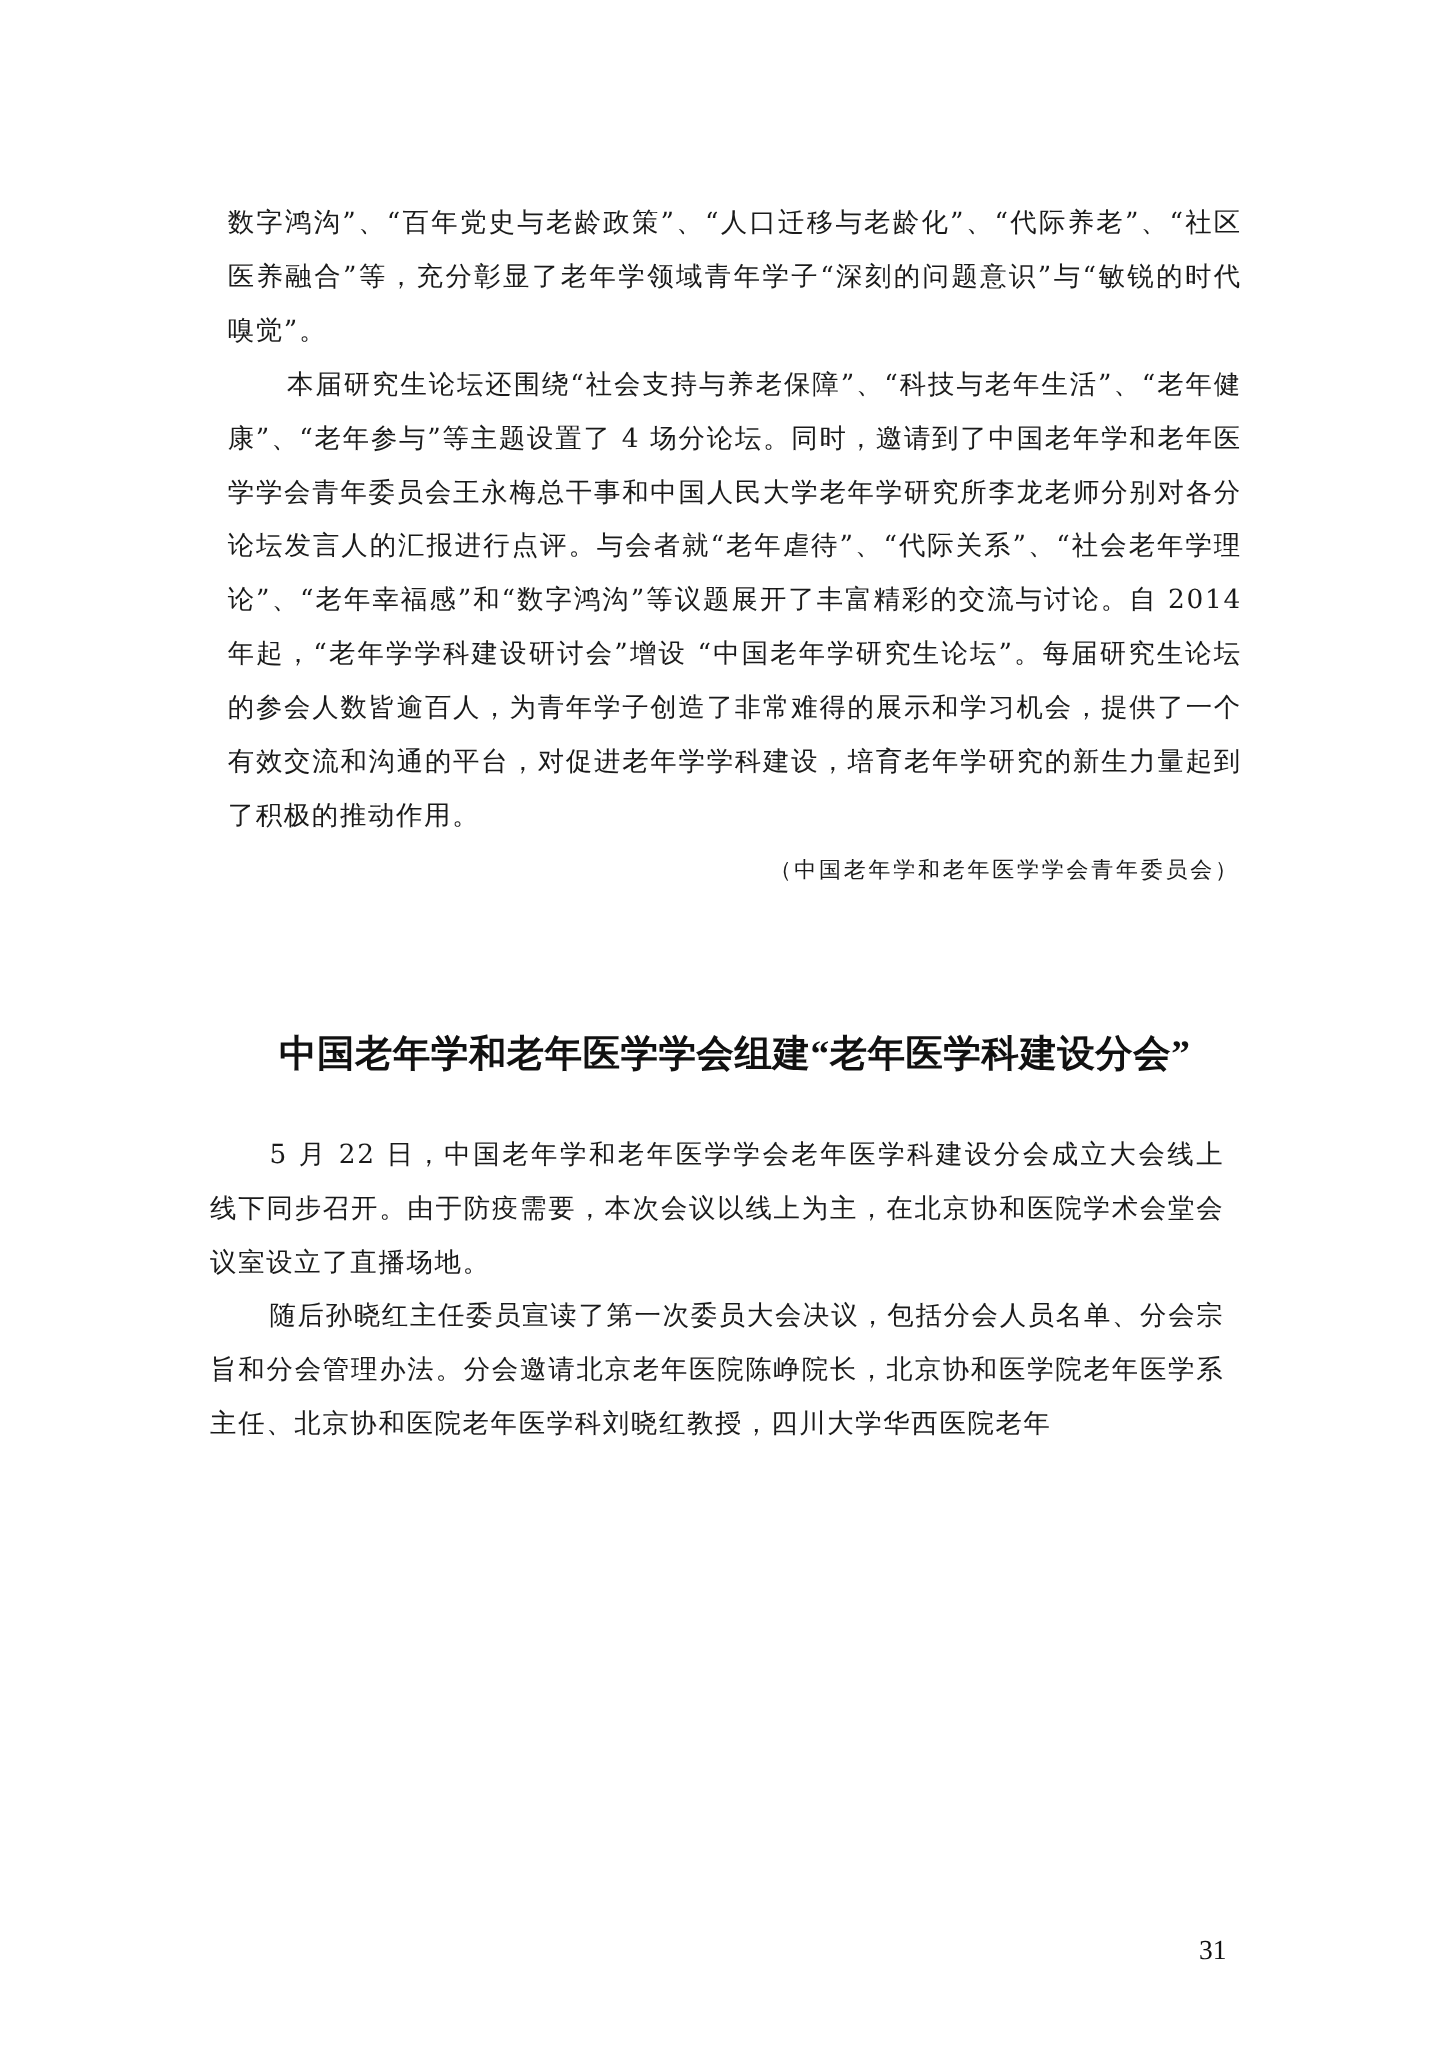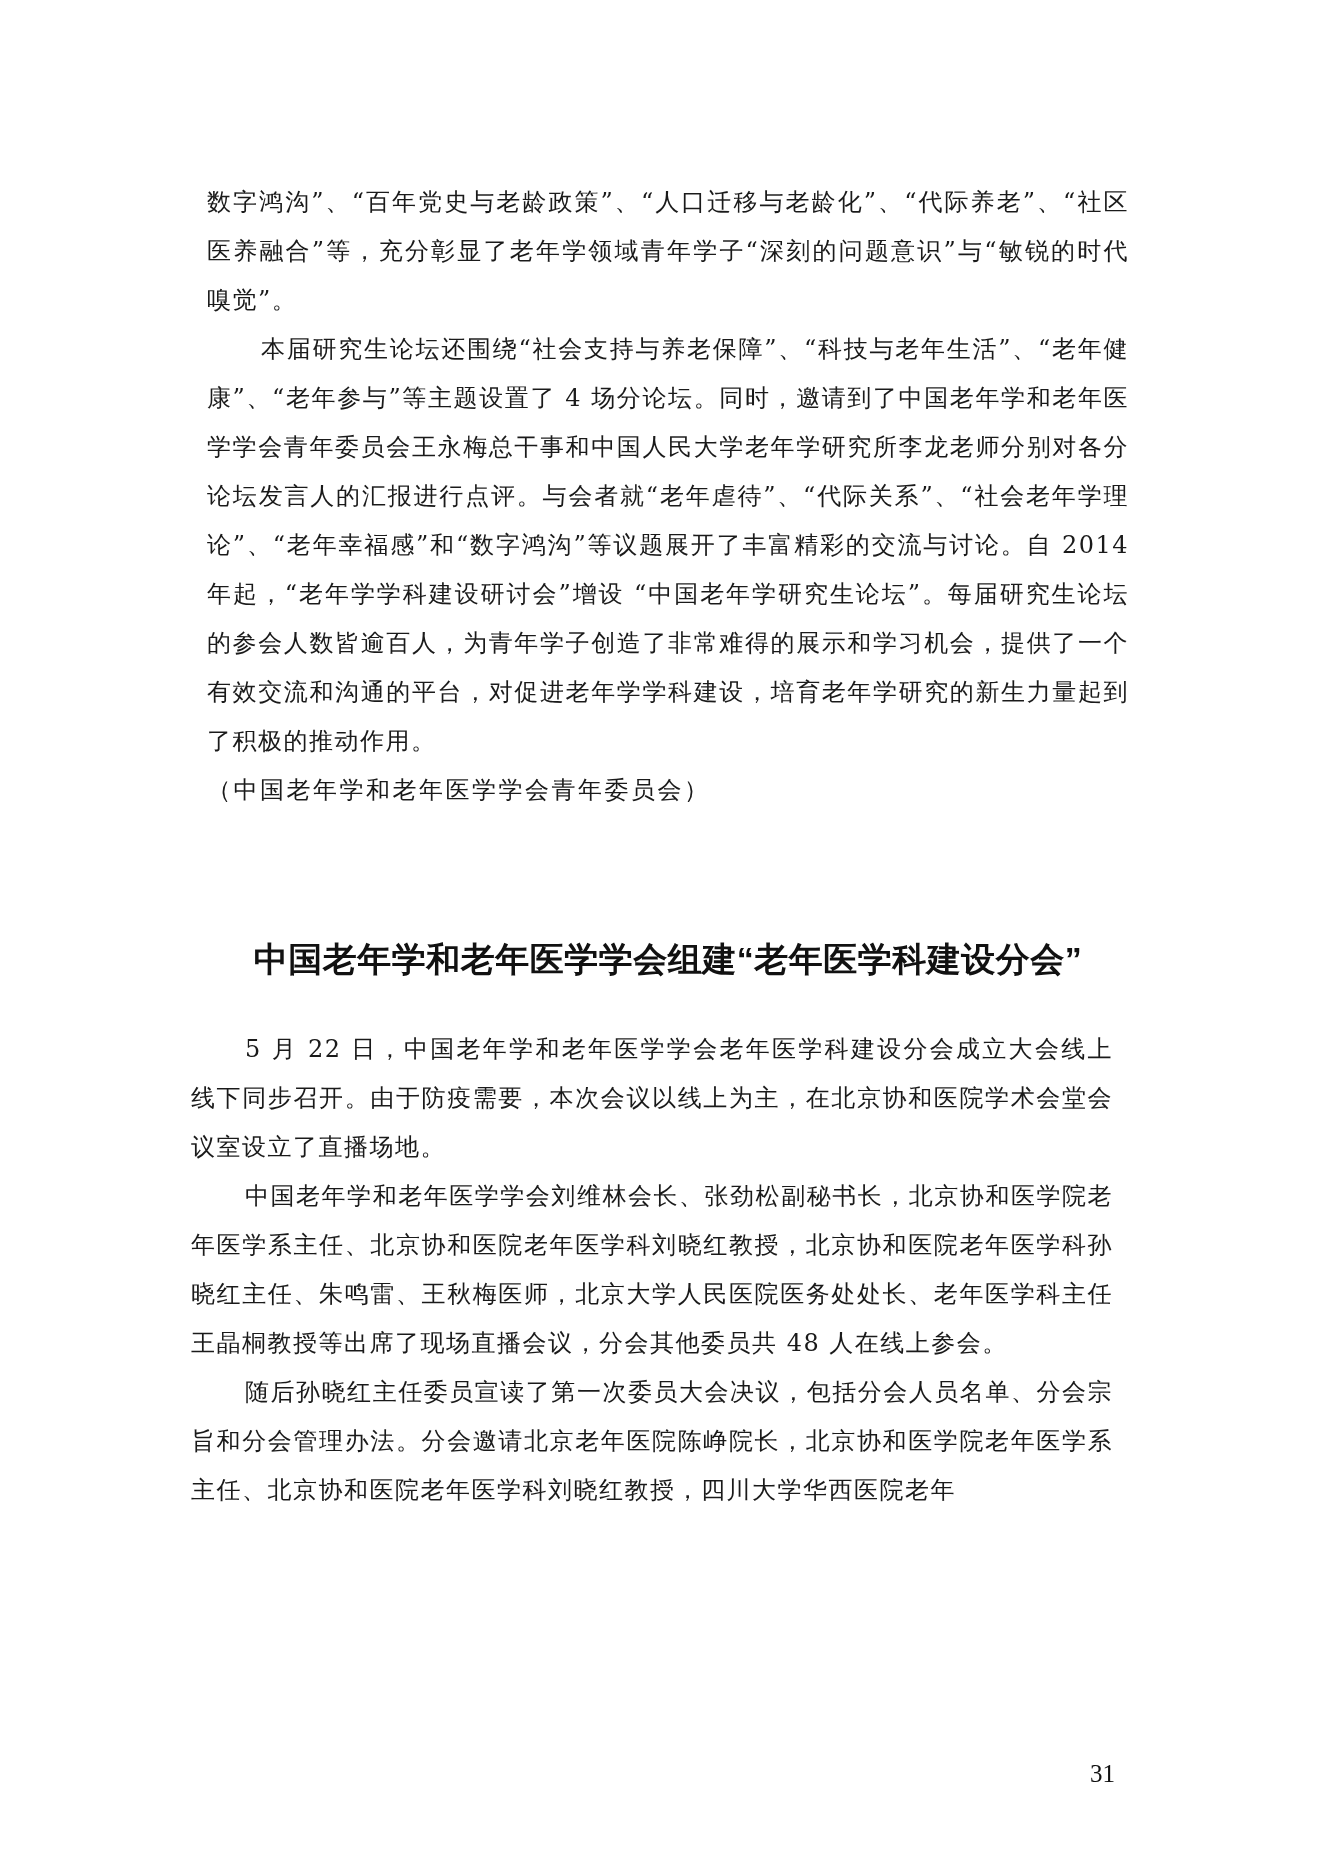--- a/index.html
+++ b/index.html
@@ -2,39 +2,38 @@
 <html><head>
 <meta charset="utf-8">
 <style>
   html, body { margin: 0; padding: 0; background: #ffffff; }
   body { width: 1323px; height: 1871px; position: relative; overflow: hidden;
          font-family: "DejaVu Serif", "Liberation Serif", serif; color: #1a1a1a; }
   .page { position: absolute; left: 207px; top: 178px; width: 922px; }
   .para { margin: 0; font-size: 24px; line-height: 49px; text-align: justify;
           letter-spacing: 1.5px; word-break: break-all; }
   .indent { text-indent: 54px; }
-  .signature { font-size: 24px; line-height: 49px; margin: 0;
+  .signature { text-align: right; font-size: 20px; line-height: 49px; margin: 0;
                letter-spacing: 2.5px; padding-right: 2px; }
   .title { position: absolute; left: 207px; top: 933px; width: 922px; margin: 0;
-           text-align: center; font-family: Liberation Sans, sans-serif;
+           text-align: center; font-family: Liberation Serif, serif;
            font-weight: bold; font-size: 34px; line-height: 52px; letter-spacing: 0.5px; color: #111; }
   .section2 { position: absolute; left: 191px; top: 1025px; width: 922px; }
   .page-number { position: absolute; left: 1090px; top: 1720px; font-size: 25px;
                  font-family: "Liberation Serif", "DejaVu Serif", serif; color: #111; margin-top: 40px; }
 </style>
 </head>
 <body>
 
 <div class="page">
   <p class="para">数字鸿沟”、“百年党史与老龄政策”、“人口迁移与老龄化”、“代际养老”、“社区医养融合”等，充分彰显了老年学领域青年学子“深刻的问题意识”与“敏锐的时代嗅觉”。</p>
   <p class="para indent">本届研究生论坛还围绕“社会支持与养老保障”、“科技与老年生活”、“老年健康”、“老年参与”等主题设置了 4 场分论坛。同时，邀请到了中国老年学和老年医学学会青年委员会王永梅总干事和中国人民大学老年学研究所李龙老师分别对各分论坛发言人的汇报进行点评。与会者就“老年虐待”、“代际关系”、“社会老年学理论”、“老年幸福感”和“数字鸿沟”等议题展开了丰富精彩的交流与讨论。自 2014 年起，“老年学学科建设研讨会”增设 “中国老年学研究生论坛”。每届研究生论坛的参会人数皆逾百人，为青年学子创造了非常难得的展示和学习机会，提供了一个有效交流和沟通的平台，对促进老年学学科建设，培育老年学研究的新生力量起到了积极的推动作用。</p>
   <p class="signature">（中国老年学和老年医学学会青年委员会）</p>
 </div>
 
 <h2 class="title">中国老年学和老年医学学会组建“老年医学科建设分会”</h2>
 
 <div class="section2">
   <p class="para indent">5 月 22 日，中国老年学和老年医学学会老年医学科建设分会成立大会线上线下同步召开。由于防疫需要，本次会议以线上为主，在北京协和医院学术会堂会议室设立了直播场地。</p>
-  <p class="para indent">中国老年学和老年医学学会刘维林会长、张劲松副秘书长，北京协和医学院老年医学系主任、北京协和医院老年医学科刘晓红教授，北京协和医院老年医学科孙晓红主任、朱鸣雷、王秋梅医师，北京大学人民医院医务处处长、老年医学科主任王晶桐教授等出席了现场直播会议，分会其他委员共 48 人在线上参会。</p>
   <p class="para indent">随后孙晓红主任委员宣读了第一次委员大会决议，包括分会人员名单、分会宗旨和分会管理办法。分会邀请北京老年医院陈峥院长，北京协和医学院老年医学系主任、北京协和医院老年医学科刘晓红教授，四川大学华西医院老年</p>
 </div>
 
 <div class="page-number">31</div>
 
 </body></html>

